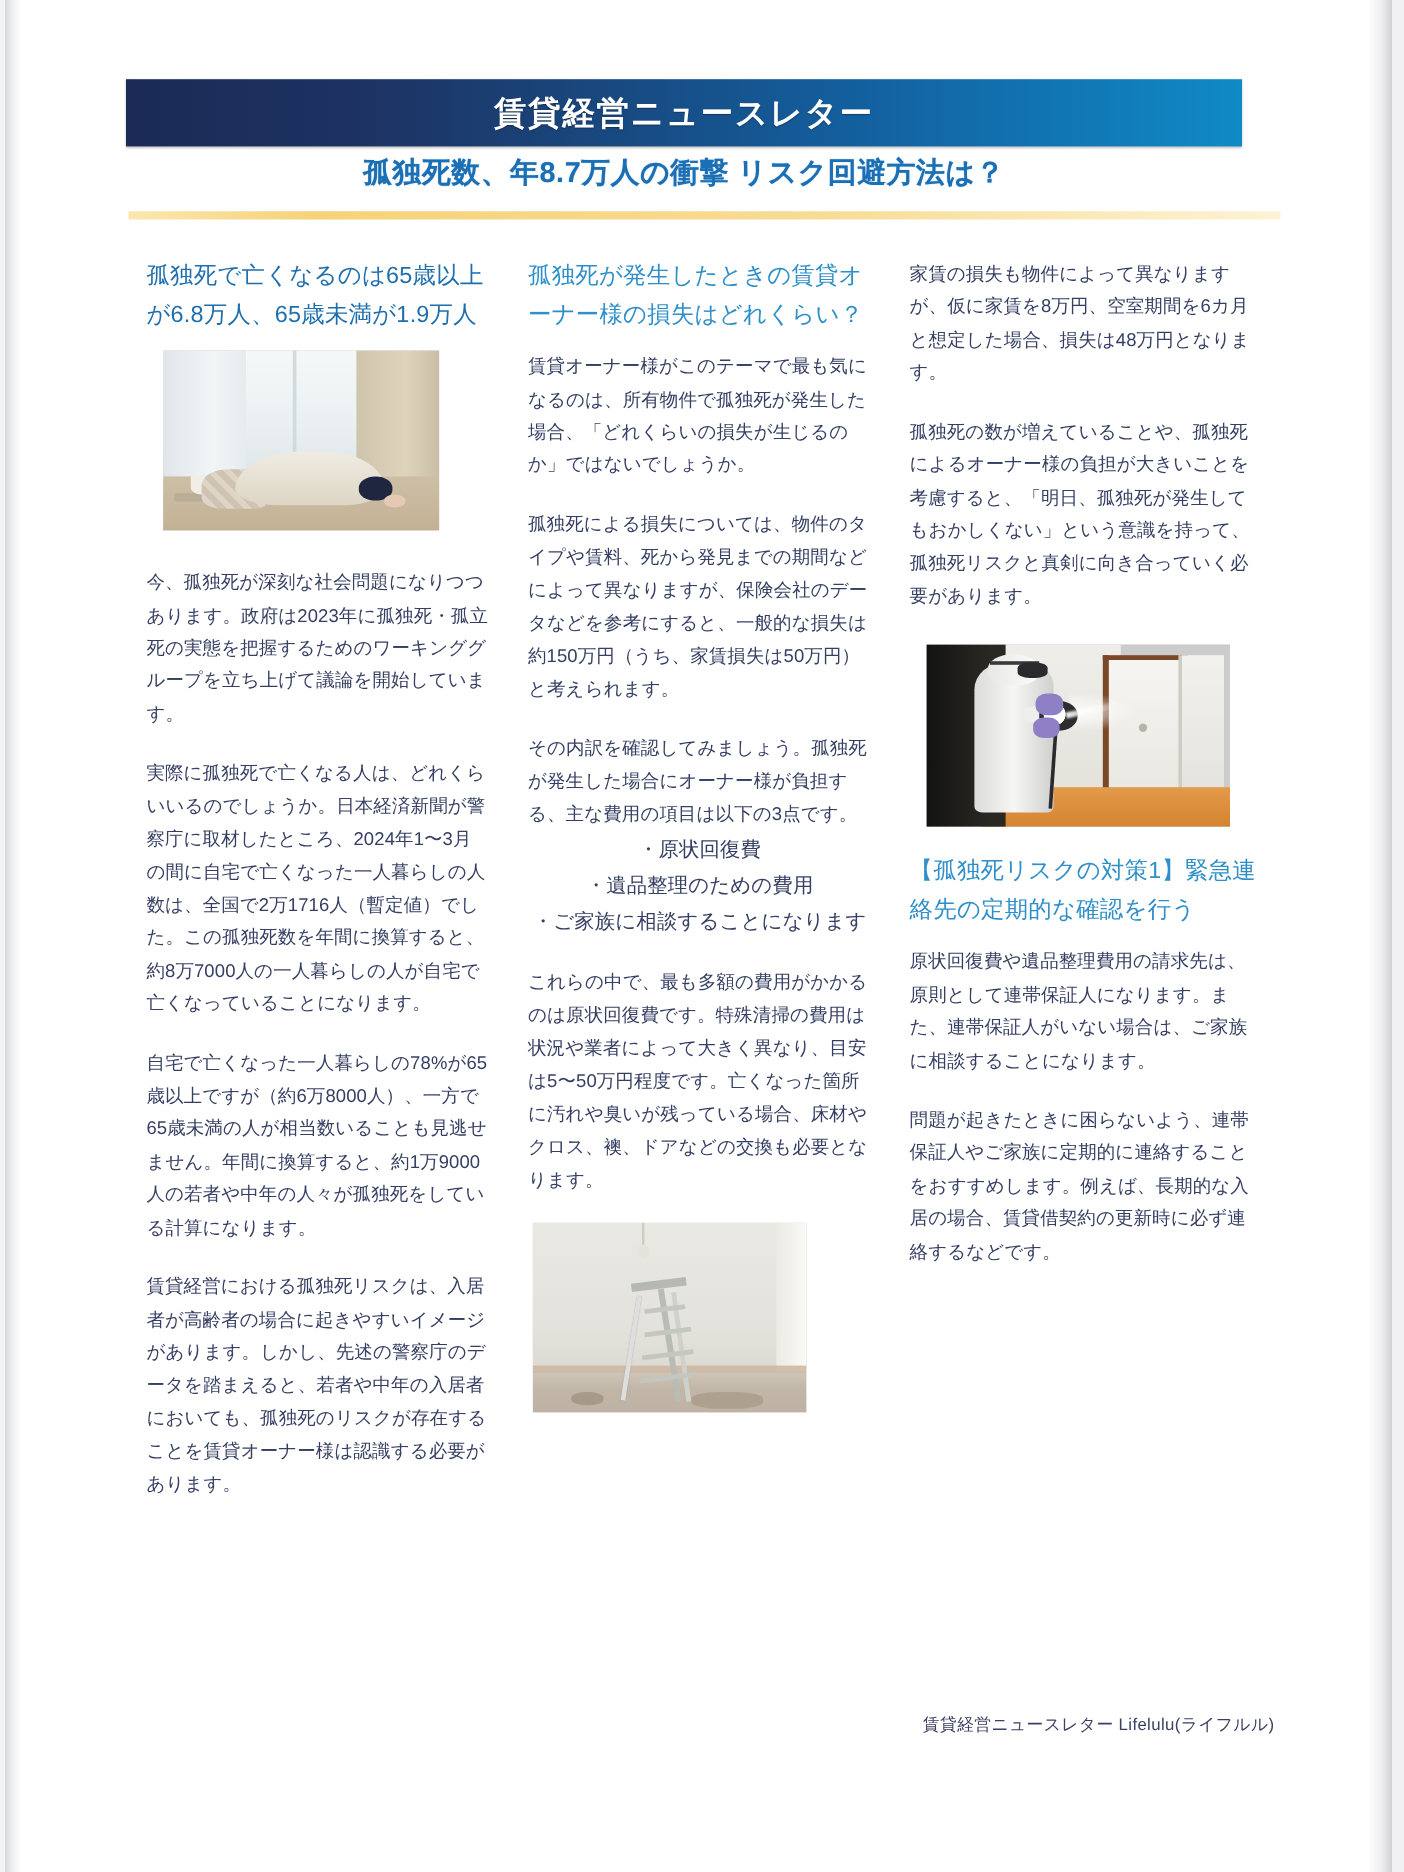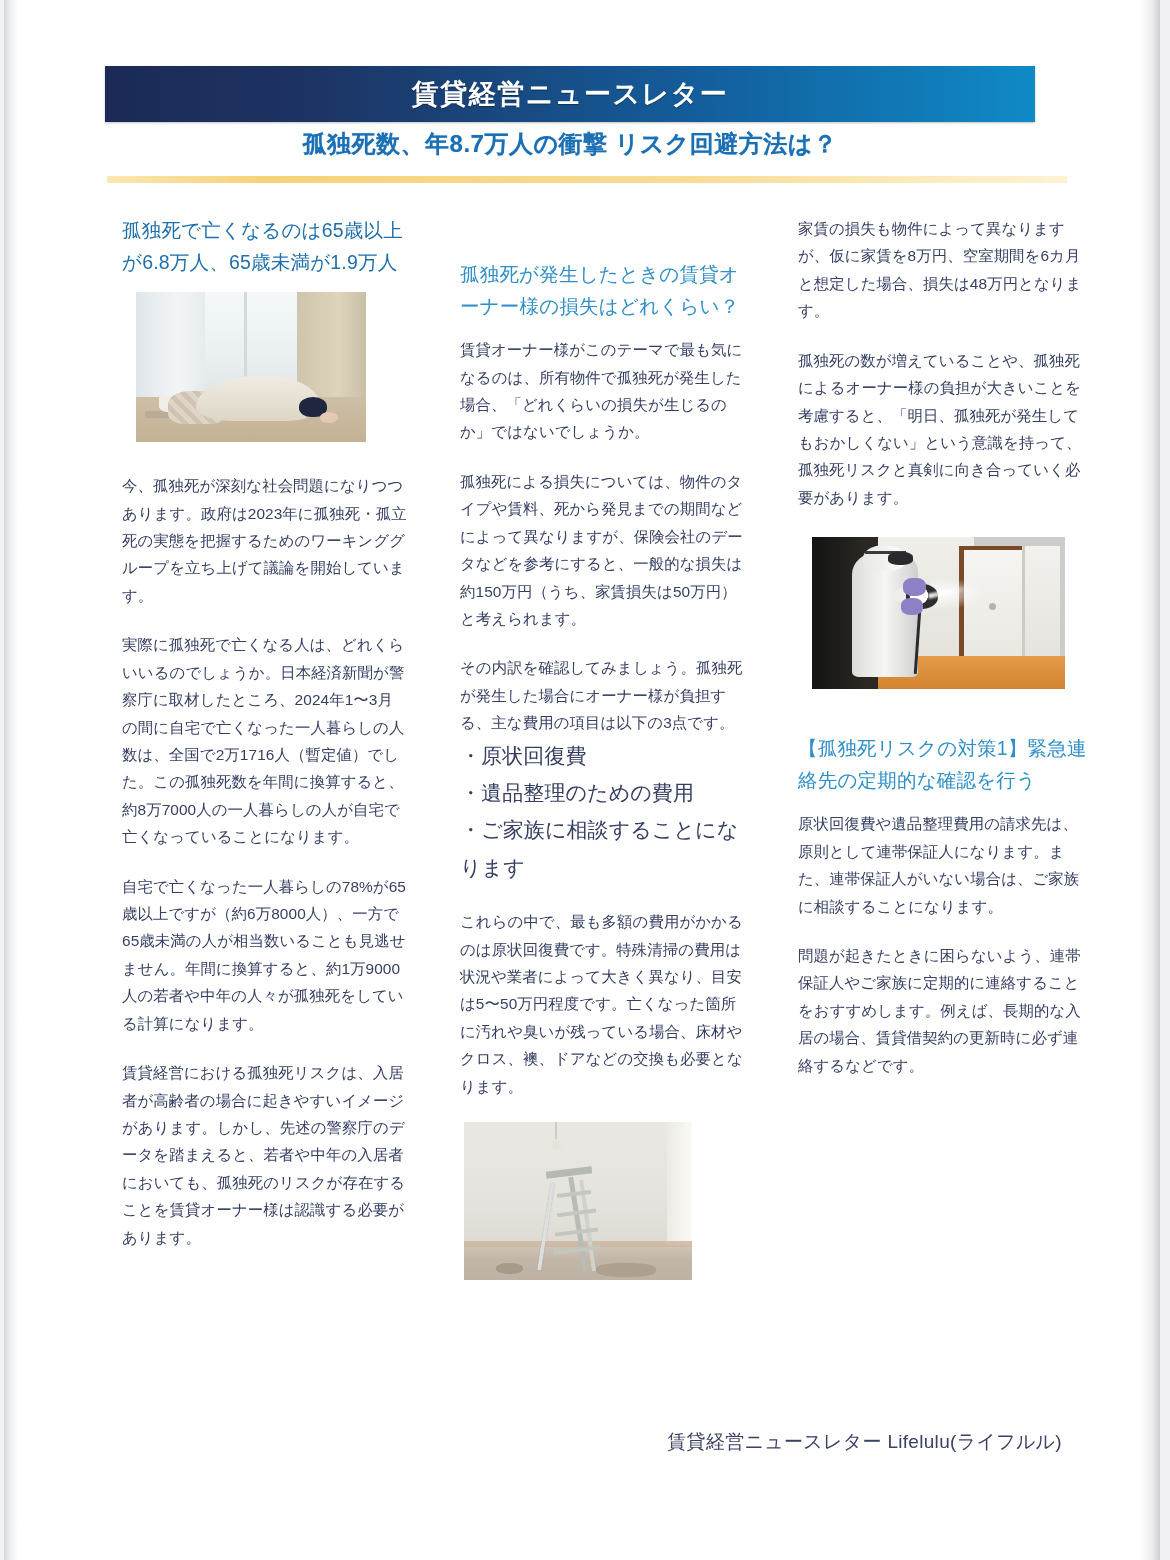--- a/index.html
+++ b/index.html
@@ -86,58 +86,59 @@
     border-radius: 1px;
   }
 
   
   .columns {
     position: absolute;
     left: 118px;
     top: 215px;
     width: 940px;
     display: flex;
-    gap: 52px;
+    gap: 32px;
     align-items: flex-start;
   }
   .col {
     width: 286px;
     flex: 0 0 286px;
   }
   .col-3 { width: 290px; flex: 0 0 290px; }
 
   .subhead {
     font-size: 19.5px;
     line-height: 1.62;
     font-weight: normal;
     margin: 0 0 14px 0;
     letter-spacing: 0.2px;
   }
   .subhead-dark  { color: #1f6fae; }
-  .subhead-light { color: #2f8fc9; margin-top: 44px; }
+  .subhead-light { color: #2f8fc9; }
 
   p.body {
     font-size: 15.4px;
     line-height: 1.78;
     color: #353f63;
     margin: 0 0 22px 0;
     letter-spacing: 0.1px;
     text-align: left;
   }
   p.body.tight { margin-bottom: 0; }
   ul.bullets {
     list-style: none;
     margin: 0 0 22px 0;
     padding: 0;
   }
   ul.bullets li {
-    font-size: 21px;
+    font-size: 17px;
     line-height: 1.78;
     color: #353f63;
     letter-spacing: 0.1px;
+    text-align: center;
   }
 
   
   .photo {
     position: relative;
     overflow: hidden;
     background: #ccc;
   }
   .photo-1 {
     width: 230px; height: 150px;
@@ -250,21 +251,21 @@
   .ph3-hose { position:absolute; left:41%; top:48%; width:3px; height:42%;
     background:#2b2b2e; transform: rotate(4deg); }
 
   
   .footer {
     position: absolute;
     left: 0;
     top: 1429px;
     width: 1058px;
     text-align: right;
-    font-size: 19px;
+    font-size: 14px;
     color: #3b4163;
     letter-spacing: 0.3px;
   }
 </style>
 </head>
 <body>
 
 <div class="page">
 
   <div class="masthead">

